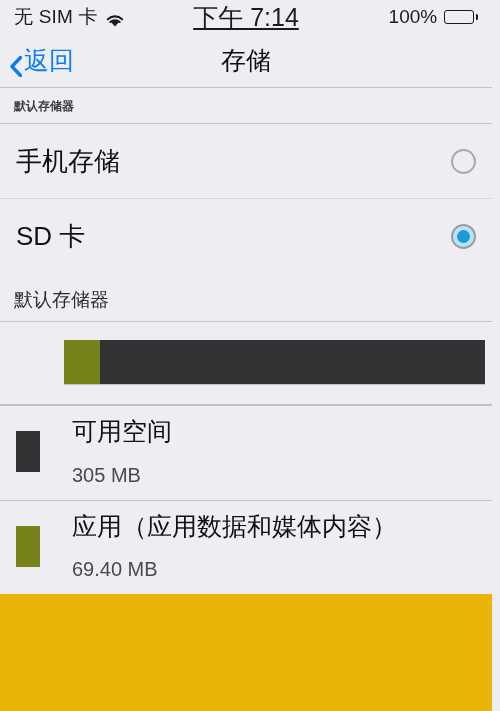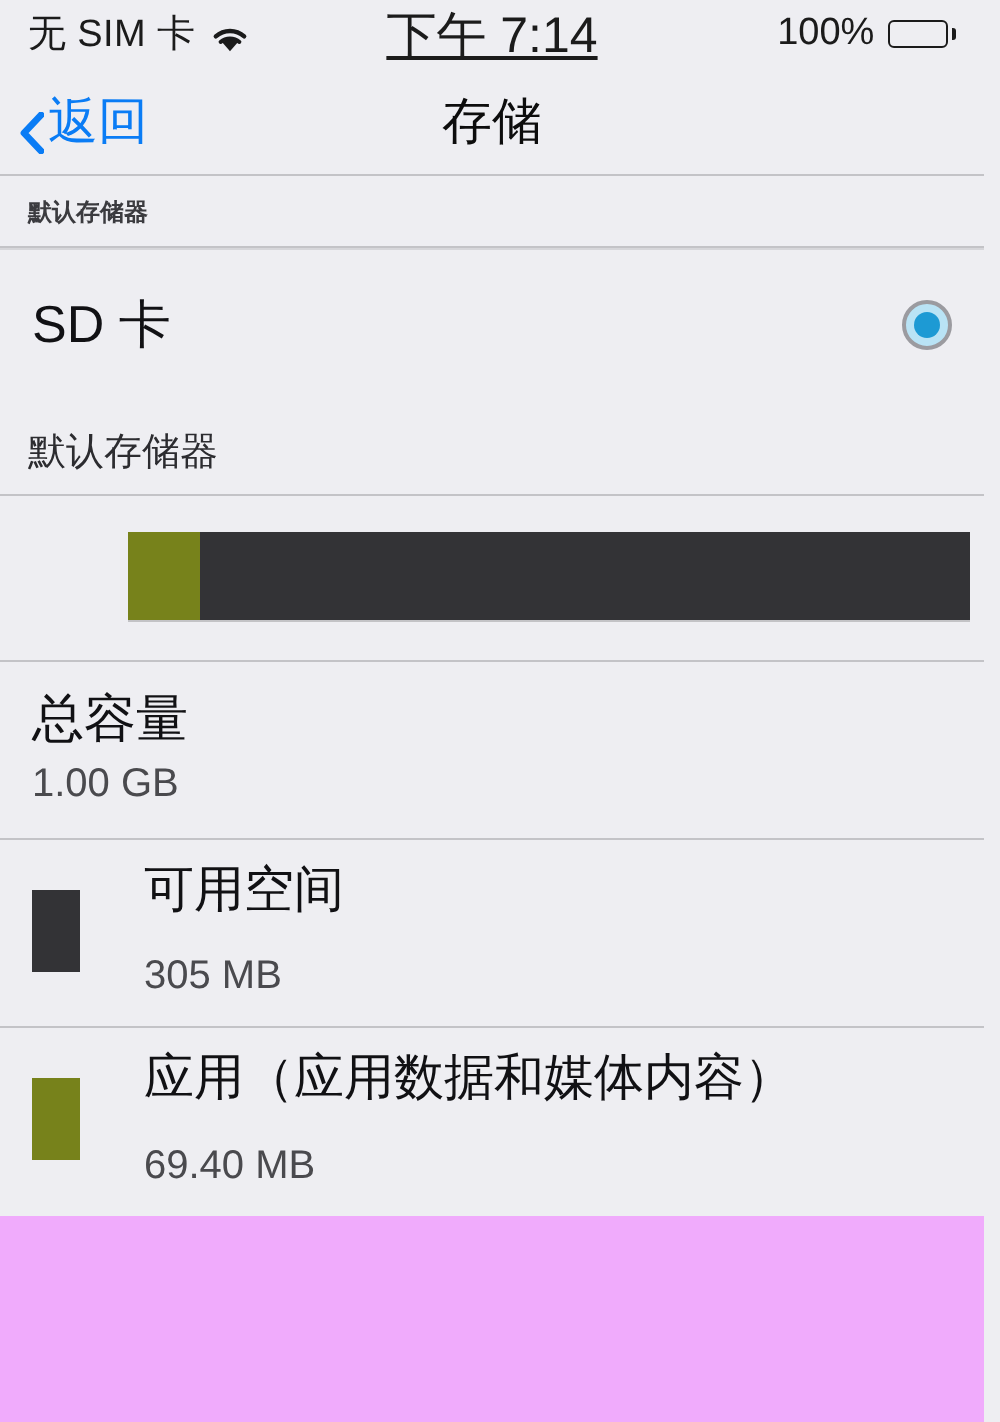--- a/index.html
+++ b/index.html
@@ -3,21 +3,21 @@
 <meta charset="utf-8">
 <style>
   * { margin:0; padding:0; box-sizing:border-box; }
   html, body {
     width:500px; height:711px;
     background:#eeeef2;
     font-family:"Liberation Sans","DejaVu Sans",sans-serif;
     -webkit-font-smoothing:antialiased;
     overflow:hidden;
   }
-  .phone { position:relative; width:492px; height:711px; background:#f0abfc; }
+  .phone { position:relative; width:492px; height:711px; background:#eab308; }
 
   
   .statusbar {
     height:34px; display:flex; align-items:center;
     padding:0 14px; background:#eeeef2; position:relative;
   }
   .sb-left { display:flex; align-items:center; gap:7px; font-size:19px; color:#1b1b1b; letter-spacing:.2px; }
   .sb-center {
     position:absolute; left:0; right:0; text-align:center;
     font-size:25px; color:#1b1b1b; pointer-events:none;text-decoration:underline;
@@ -142,42 +142,42 @@
         </svg>
       </span>
       <span>返回</span>
     </div>
     <div class="navtitle">存储</div>
   </div>
 
   <div class="group-header">默认存储器</div>
   <div class="hairline"></div>
 
+  <div class="row">
+    <span class="row-label">手机存储</span>
+    <span class="radio"></span>
+  </div>
   <div class="hairline soft"></div>
 
   <div class="row">
     <span class="row-label">SD 卡</span>
     <span class="radio on"></span>
   </div>
 
   <div class="group-header plain">默认存储器</div>
   <div class="hairline"></div>
 
   <div class="bar-wrap">
     <div class="bar">
       <div class="seg" style="width:8.5%;background:#77821b;"></div>
       <div class="seg" style="width:91.5%;background:#333336;"></div>
     </div>
   </div>
   <div class="hairline"></div>
 
-  <div class="total">
-    <div class="dtitle">总容量</div>
-    <div class="dsub">1.00 GB</div>
-  </div>
   <div class="hairline"></div>
 
   <div class="drow">
     <span class="swatch" style="background:#333336;"></span>
     <span class="dtext">
       <span class="dtitle">可用空间</span>
       <span class="dsub">305 MB</span>
     </span>
   </div>
   <div class="hairline"></div>

